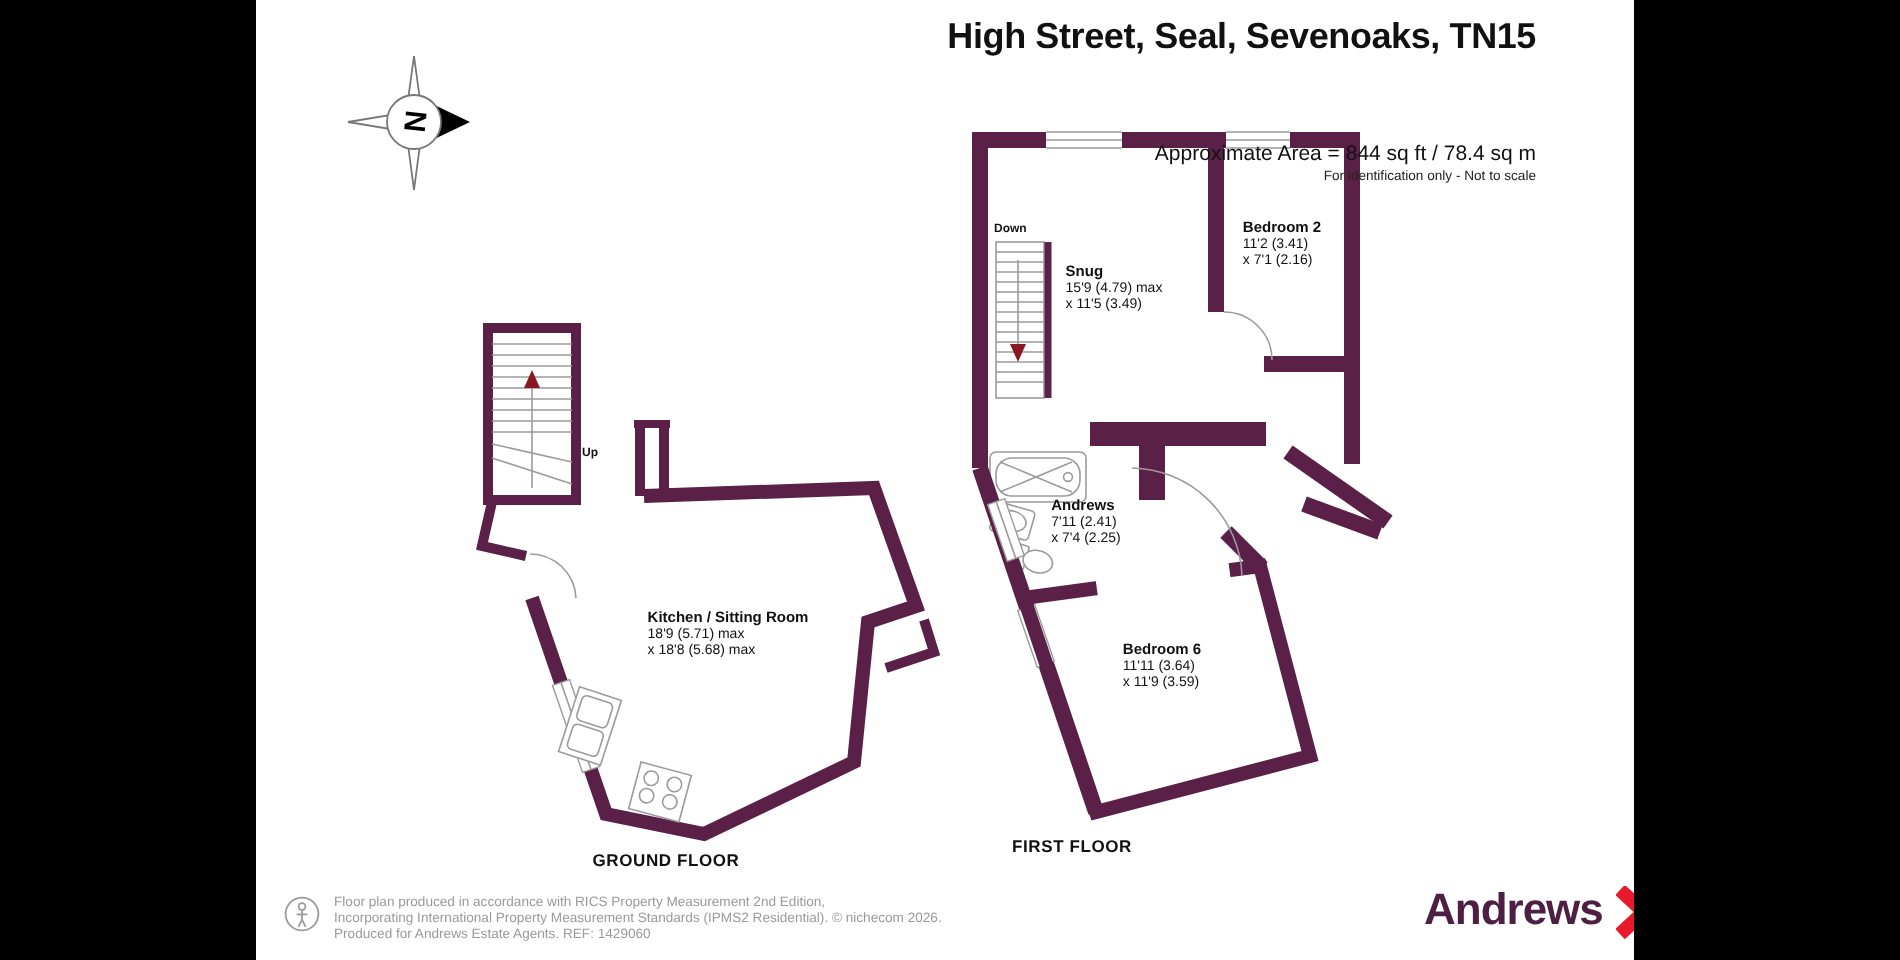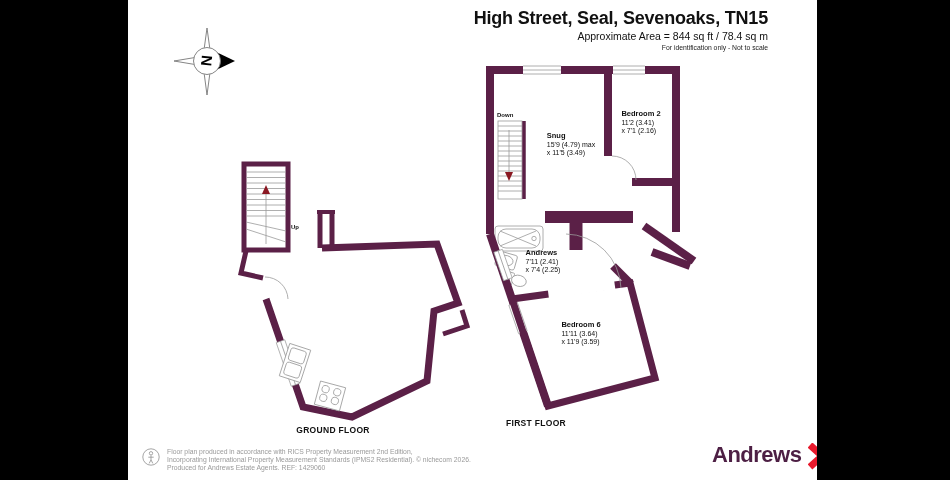--- a/index.html
+++ b/index.html
@@ -13,21 +13,21 @@
   .thinf{stroke:#9b9b9b;stroke-width:0.8;fill:#fff;}
   .winbox{fill:#fff;stroke:#9b9b9b;stroke-width:0.7;}
   .room-label{transform:translateX(-50%);text-align:left;color:#111;white-space:nowrap;}
   .rn{font-weight:bold;font-size:7.5px;line-height:8.6px;}
   .rd{font-size:7px;line-height:8.6px;}
   .floor-label{transform:translateX(-50%);font-weight:bold;font-size:8.5px;color:#111;
                letter-spacing:.3px;white-space:nowrap;}
   .stair-label{font-size:6px;font-weight:bold;color:#111;white-space:nowrap;}
   #hdr{right:134px;top:8px;text-align:right;color:#111;}
   #hdr-title{font-size:18px;font-weight:bold;letter-spacing:-0.2px;line-height:21px;}
-  #hdr-area{font-size:10.5px;line-height:14px;}
+  #hdr-area{font-size:10.5px;line-height:14px;margin-top:41px;}
   #hdr-disc{font-size:6.8px;line-height:9px;color:#222;}
   #footer-text{left:167px;top:448px;font-size:6.8px;line-height:8px;color:#9a9a9a;white-space:nowrap;}
   #logo{left:712px;top:442px;}
   #logo-name{font-size:22px;font-weight:bold;color:var(--logoPurple);letter-spacing:-0.5px;
              display:inline-block;vertical-align:top;}
   #compass-letter{left:207px;top:61px;transform:translate(-50%,-52%) rotate(96deg);
                   font-size:15px;font-weight:bold;color:#000;}
 </style>
 </head>
 <body>
@@ -156,24 +156,29 @@
 
   <div class="abs" id="hdr">
     <div id="hdr-title">High Street, Seal, Sevenoaks, TN15</div>
     <div id="hdr-area">Approximate Area = 844 sq ft / 78.4 sq m</div>
     <div id="hdr-disc">For identification only - Not to scale</div>
   </div>
 
   <div class="abs" id="compass-letter">N</div>
 
   <div class="abs stair-label" style="left:291px;top:224px">Up</div>
+  <div class="abs room-label" style="left:364px;top:305px">
+    <div class="rn">Kitchen / Sitting Room</div>
+    <div class="rd">18'9 (5.71) max</div>
+    <div class="rd">x 18'8 (5.68) max</div>
+  </div>
   <div class="abs floor-label" style="left:333px;top:425px">GROUND FLOOR</div>
 
   <div class="abs stair-label" style="left:497px;top:112px">Down</div>
-  <div class="abs room-label" style="left:571px;top:132px">
+  <div class="abs room-label" style="left:557px;top:132px">
     <div class="rn">Snug</div>
     <div class="rd">15'9 (4.79) max</div>
     <div class="rd">x 11'5 (3.49)</div>
   </div>
   <div class="abs room-label" style="left:641px;top:110px">
     <div class="rn">Bedroom 2</div>
     <div class="rd">11'2 (3.41)</div>
     <div class="rd">x 7'1 (2.16)</div>
   </div>
   <div class="abs room-label" style="left:543px;top:249px">

